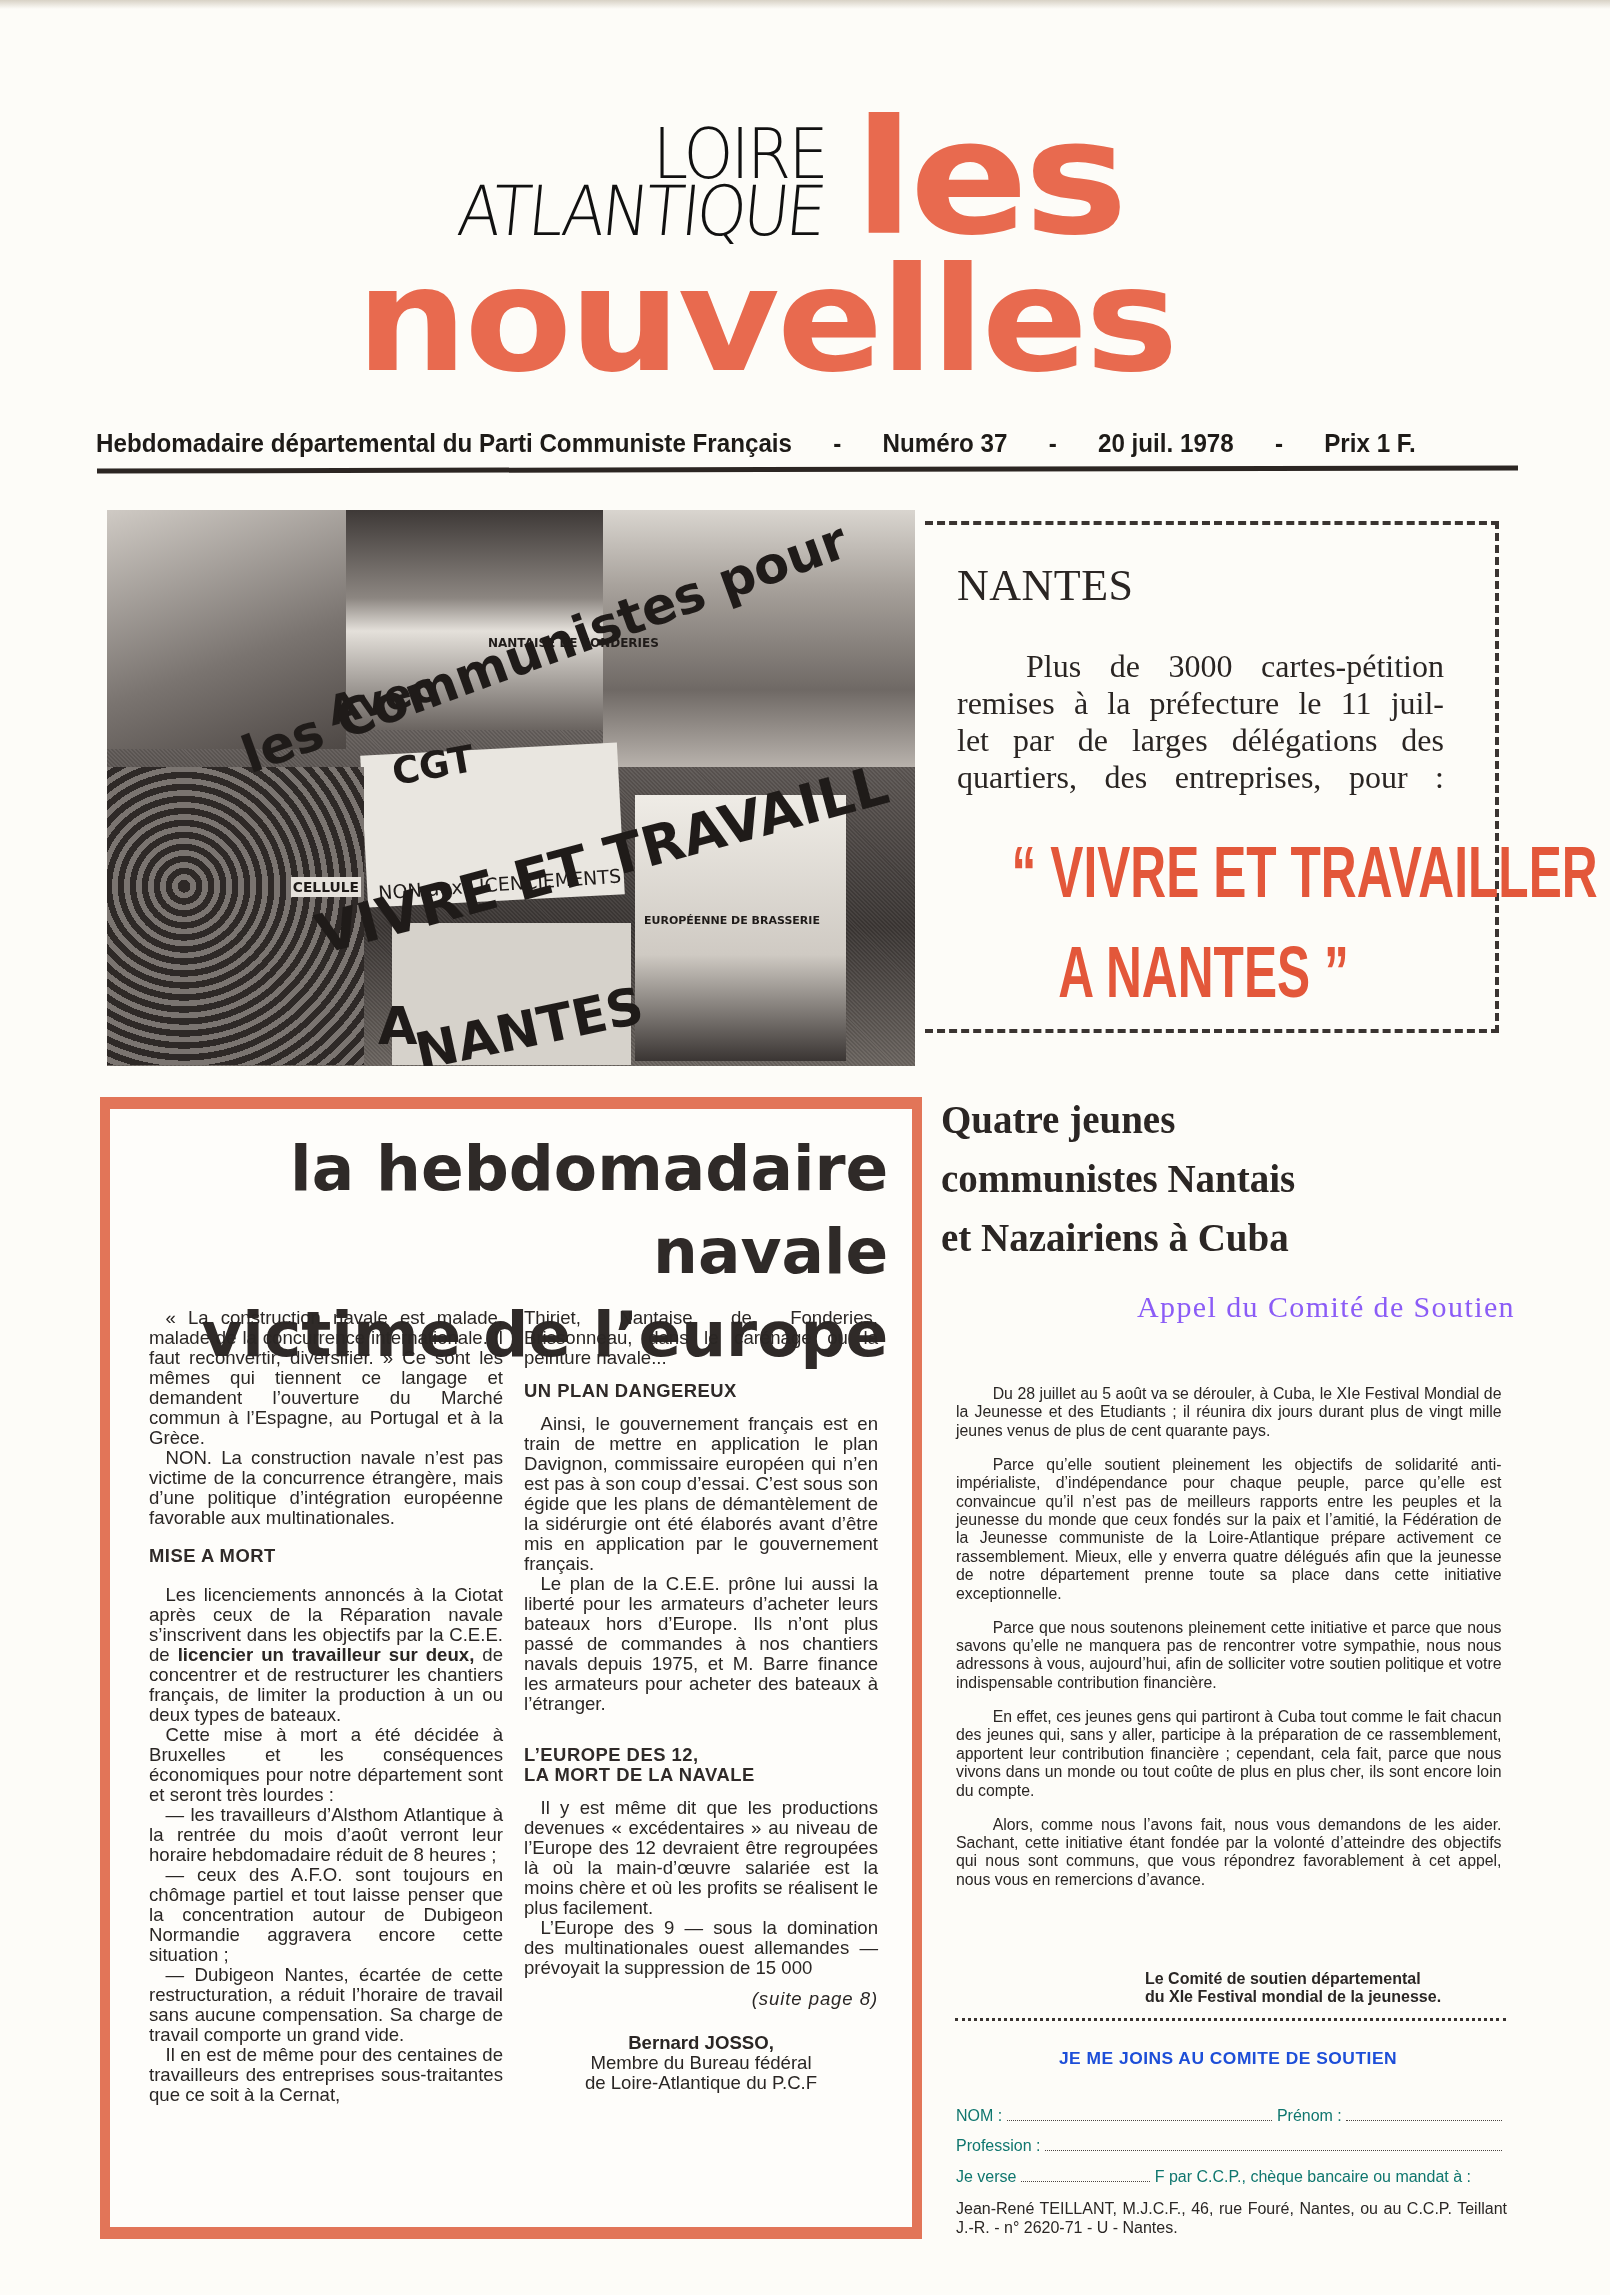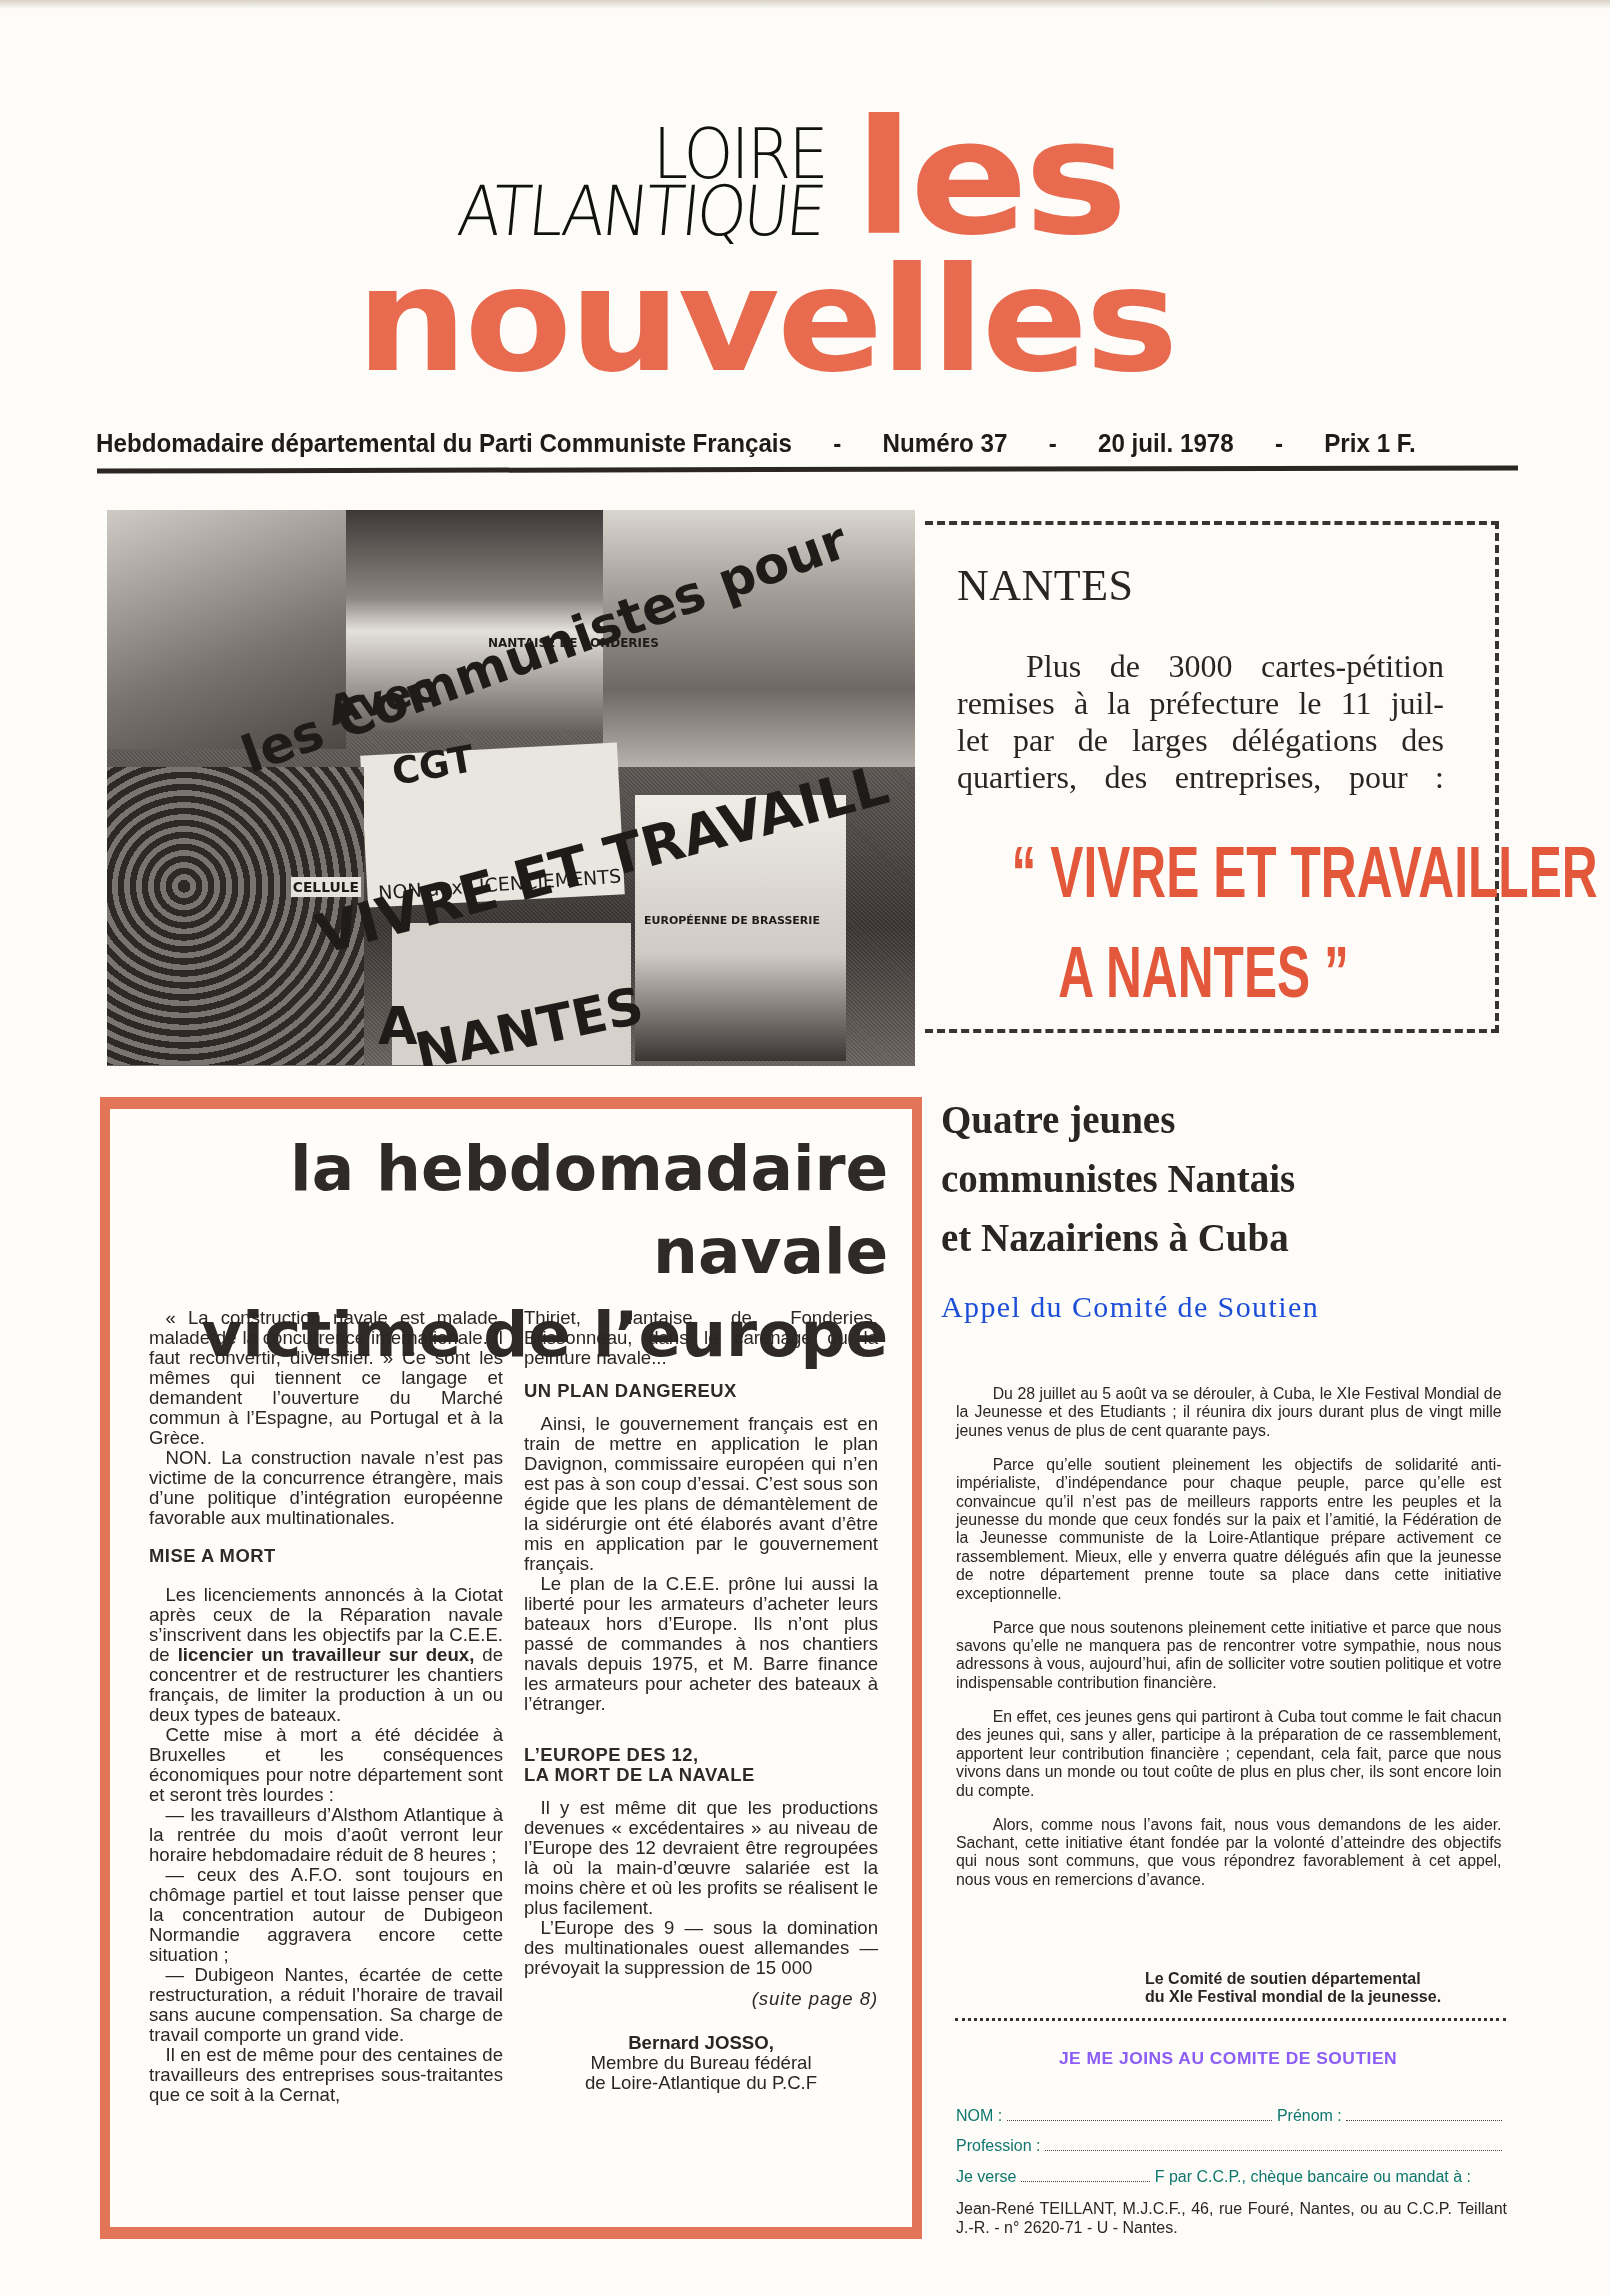--- a/index.html
+++ b/index.html
@@ -127,44 +127,44 @@
   #signature { text-align: center; margin-top: 24px; }
   #signature .sig-name { font-weight: bold; }
 
   
   #cuba-title {
     left: 941px; top: 1090px; width: 574px; 
     font-family: "Liberation Serif", serif; font-weight: bold;
     font-size: 39px; line-height: 59px; color: #2b2624;
   }
   #cuba-subtitle {
-    left: 941px; top: 1288px; width: 574px; text-align: left;
+    left: 941px; top: 1288px; width: 574px; text-align: right;
     font-family: "Liberation Serif", serif; font-size: 30px; line-height: 37px;
-    color: #1d4ed8; letter-spacing: 1.4px;
+    color: #8b5cf6; letter-spacing: 1.4px;
   }
   #cuba-body {
     left: 956px; top: 1385px; width: 551px;
     font-family: "Liberation Sans Narrow", "Liberation Sans", sans-serif;
     font-size: 16px; line-height: 18.4px; text-align: justify; color: #2a2624;
     transform: scaleX(0.99); transform-origin: left top;
   }
   #cuba-body p { margin: 0 0 15.6px 0; text-indent: 37px; }
   #cuba-sign {
     left: 1145px; top: 1970px; width: 344px;
     font-family: "Liberation Sans Narrow", "Liberation Sans", sans-serif;
     font-weight: bold; font-size: 16px; line-height: 18.4px; color: #2a2624;
   }
   #cuba-sep {
     left: 955px; top: 2018px; width: 551px; height: 0;
     border-top: 3.7px dotted #3a3431;
   }
   #form-title {
     left: 941px; top: 2048px; width: 574px; text-align: center;
     font-family: "Liberation Sans Narrow", "Liberation Sans", sans-serif; font-weight: bold;
-    font-size: 17.4px; line-height: 20px; letter-spacing: 0.5px; color: #8b5cf6;
+    font-size: 17.4px; line-height: 20px; letter-spacing: 0.5px; color: #1d4ed8;
   }
   .form-row {
     left: 956px; width: 551px;
     font-family: "Liberation Sans Narrow", "Liberation Sans", sans-serif;
     font-size: 16px; line-height: 18.4px; color: #0f766e; display: flex; align-items: baseline; white-space: nowrap;
   }
   .dots { flex: 1; border-bottom: 1.4px dotted #4a4441; margin: 0 4.6px; height: 10px; }
   .dots.fixed { flex: none; width: 129px; }
   #form-name { top: 2107px; }
   #form-prof { top: 2137px; }

